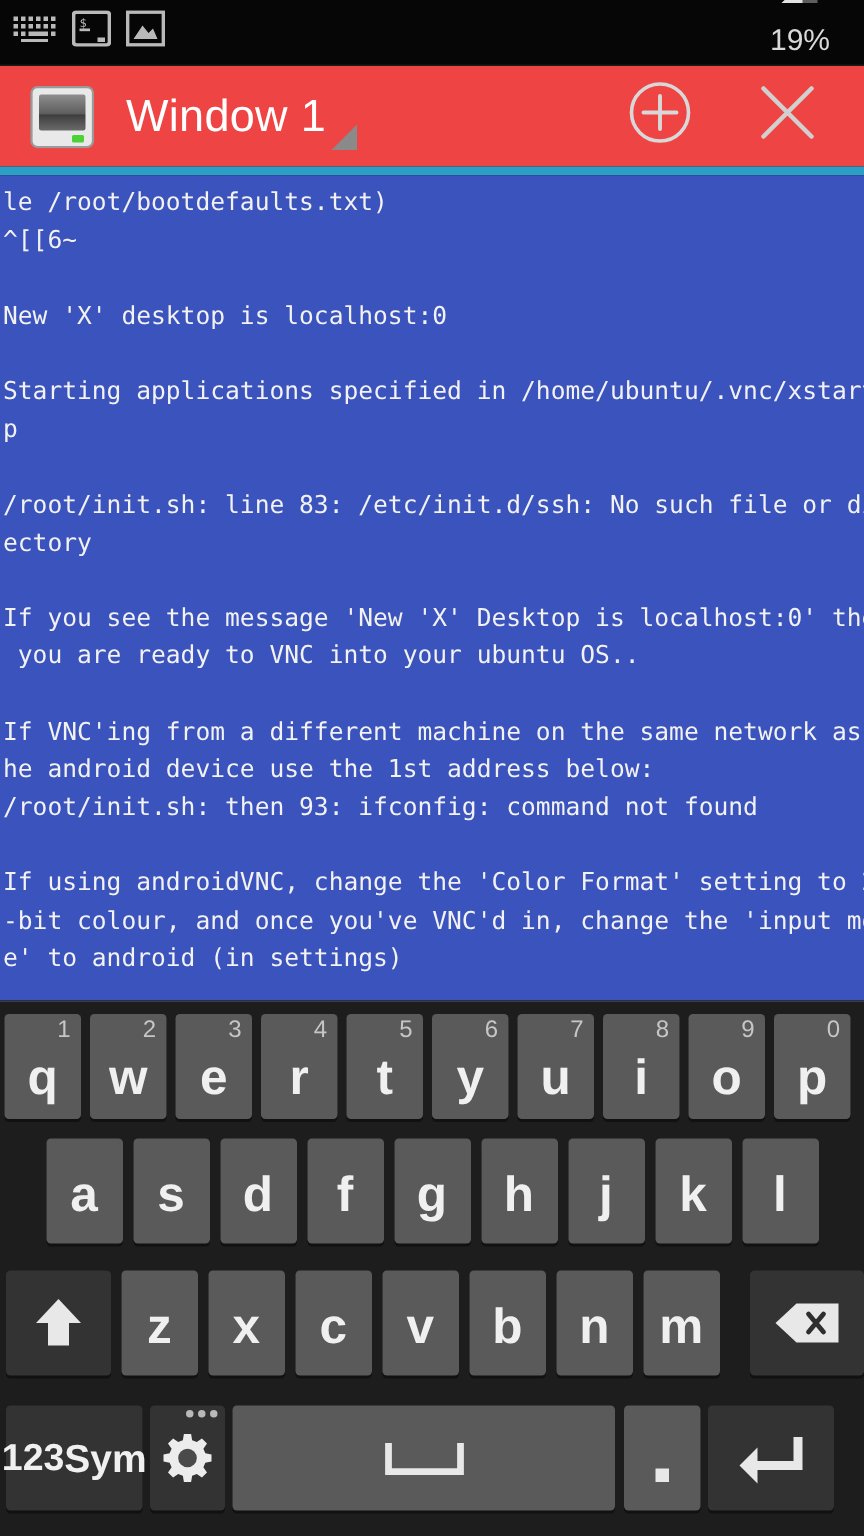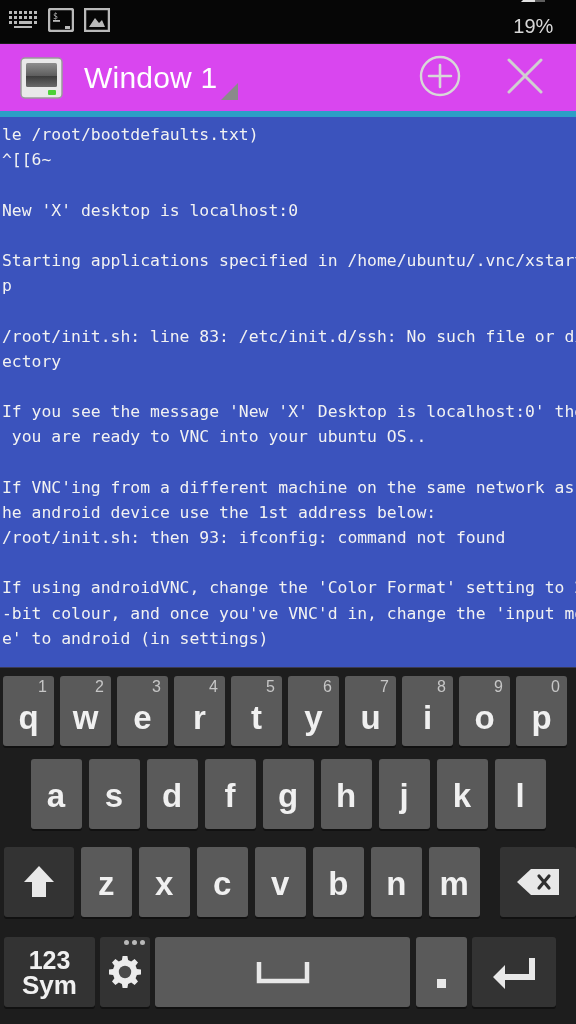--- a/index.html
+++ b/index.html
@@ -72,21 +72,21 @@
     color: #e8e8e8;
     font-size: 14px;
     font-weight: bold;
   }
 
   
   .titlebar {
     position: absolute;
     top: 44px; left: 0;
     width: 576px; height: 67px;
-    background: #d946ef;
+    background: #ef4444;
     display: flex;
     align-items: center;
   }
   .win-icon {
     margin-left: 20px;
     width: 43px; height: 42px;
     flex: none;
   }
   .win-title {
     color: #ffffff;
@@ -200,21 +200,21 @@
   
   .r4 .key { height: 70px; }
   .r4 .k123  { width: 91px; margin-left: 4px; }
   .r4 .kgear { width: 50px; margin-left: 5px; background:#333333; }
   .r4 .kspace{ width: 255px; margin-left: 5px; background:#5a5a5a; }
   .r4 .kdot  { width: 51px; margin-left: 6px; }
   .r4 .kenter{ width: 84px; margin-left: 5px; background:#333333; }
 
   .k123 .l1 { font-size: 25px; line-height: 25px; }
   .k123 .l2 { font-size: 26px; line-height: 24px; }
-  .k123 .stack { display:flex; flex-direction:column; align-items:center; }
+  .k123 .stack { display:flex; flex-direction:row; align-items:center; }
 
   .dot-sq { width: 9px; height: 9px; background: #e8e8e8; margin-top: 22px; }
 
   .gear-dots {
     position: absolute;
     top: 3px; right: 5px;
     display: flex; gap: 3px;
   }
   .gear-dots i { width: 5px; height: 5px; border-radius: 50%; background: #b9b9b9; display:block; }
 </style>

